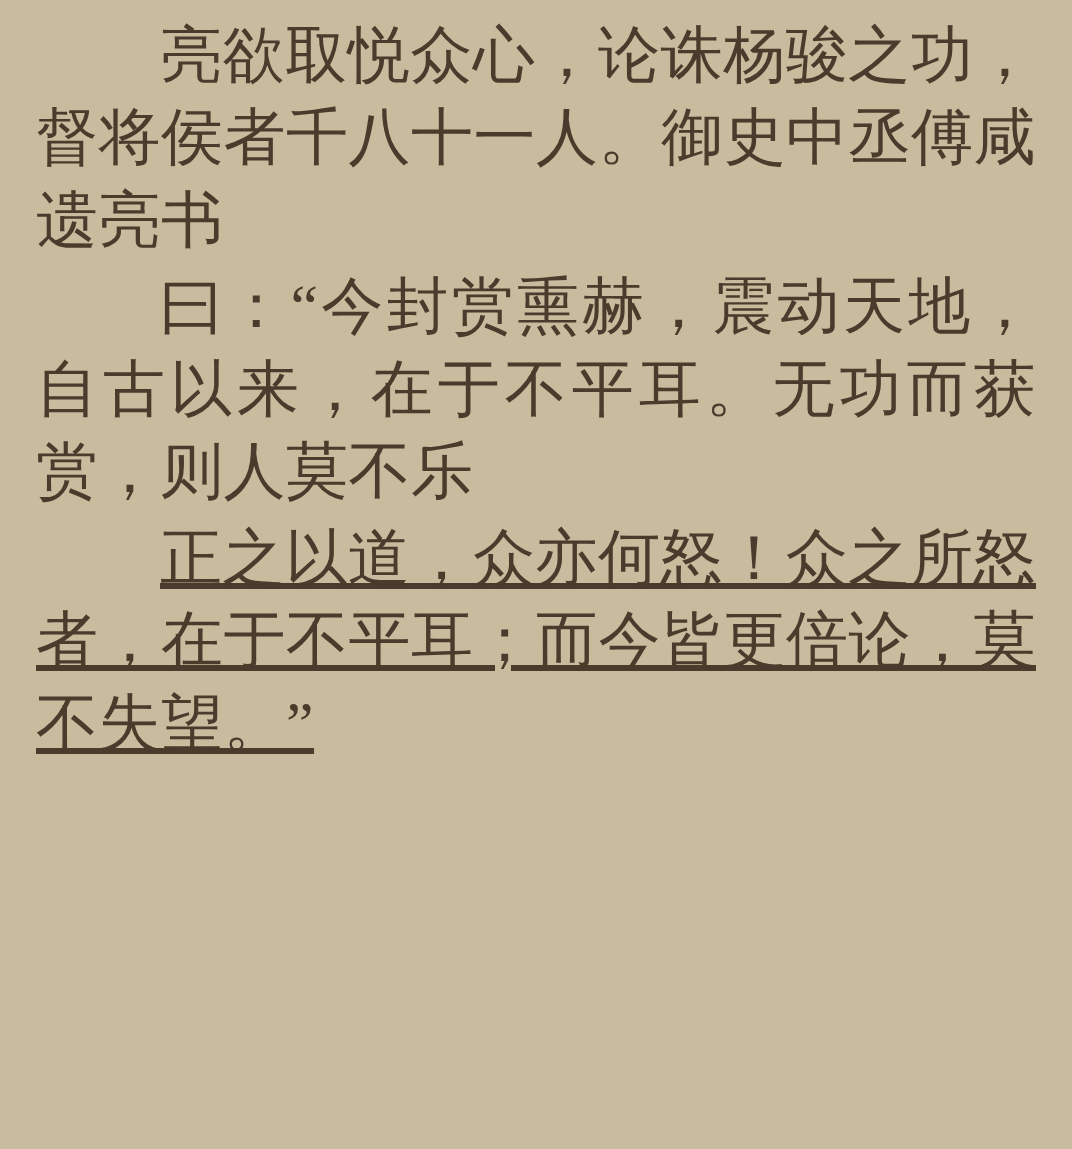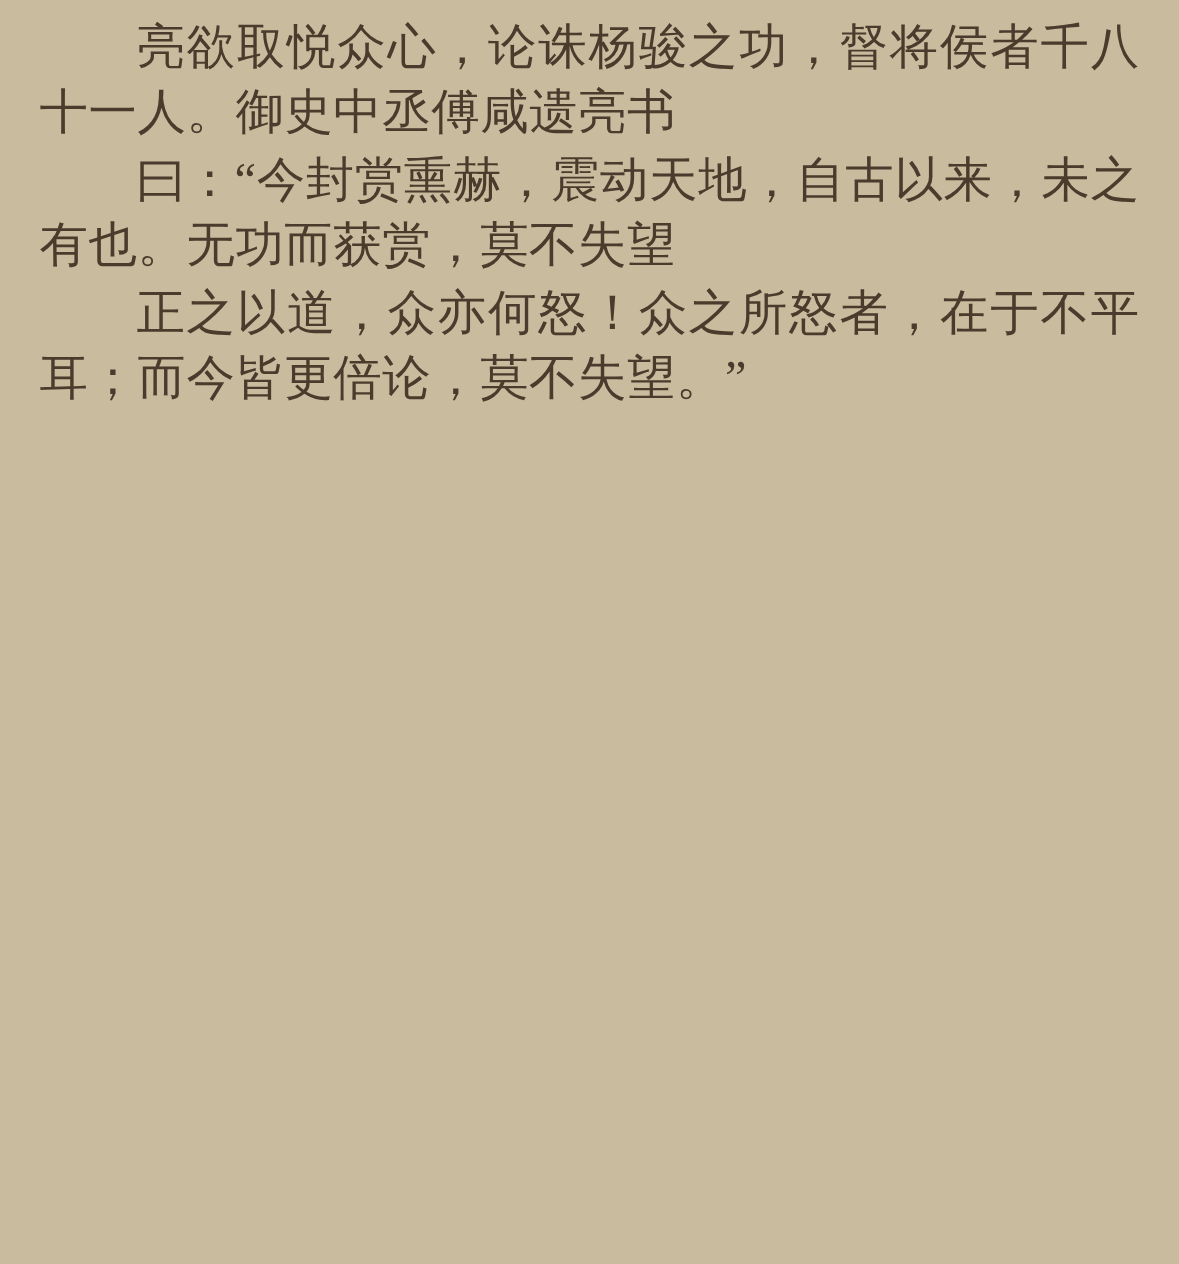--- a/index.html
+++ b/index.html
@@ -17,33 +17,34 @@
     box-sizing: border-box;
     width: 1072px;
     height: 1149px;
     padding: 14px 36px 0 36px;
     background: #c8bb9e;
     display: flex;
     flex-direction: column;
   }
   .para {
     color: #4a3b2c;
-    font-size: 44px;
+    font-size: 62px;
     line-height: 1.33;
     letter-spacing: 0.5px;
     text-indent: 2em;
     text-align: justify;
     text-justify: inter-ideograph;
     margin: 0 0 4px 0;
     font-weight: 500;
   }
   .para:last-child {
     margin-bottom: 0;
+    text-decoration: underline;
   }
 </style>
 </head>
 <body>
 
 <div class="reader-page">
   <p class="para">亮欲取悦众心，论诛杨骏之功，督将侯者千八十一人。御史中丞傅咸遗亮书</p>
-  <p class="para">曰：“今封赏熏赫，震动天地，自古以来，未之有也。无功而获赏，莫不失望</p>
+  <p class="para">曰：“今封赏熏赫，震动天地，自古以来，在于不平耳。无功而获赏，则人莫不乐</p>
   <p class="para">正之以道，众亦何怒！众之所怒者，在于不平耳；而今皆更倍论，莫不失望。”</p>
 </div>
 
 </body></html>

